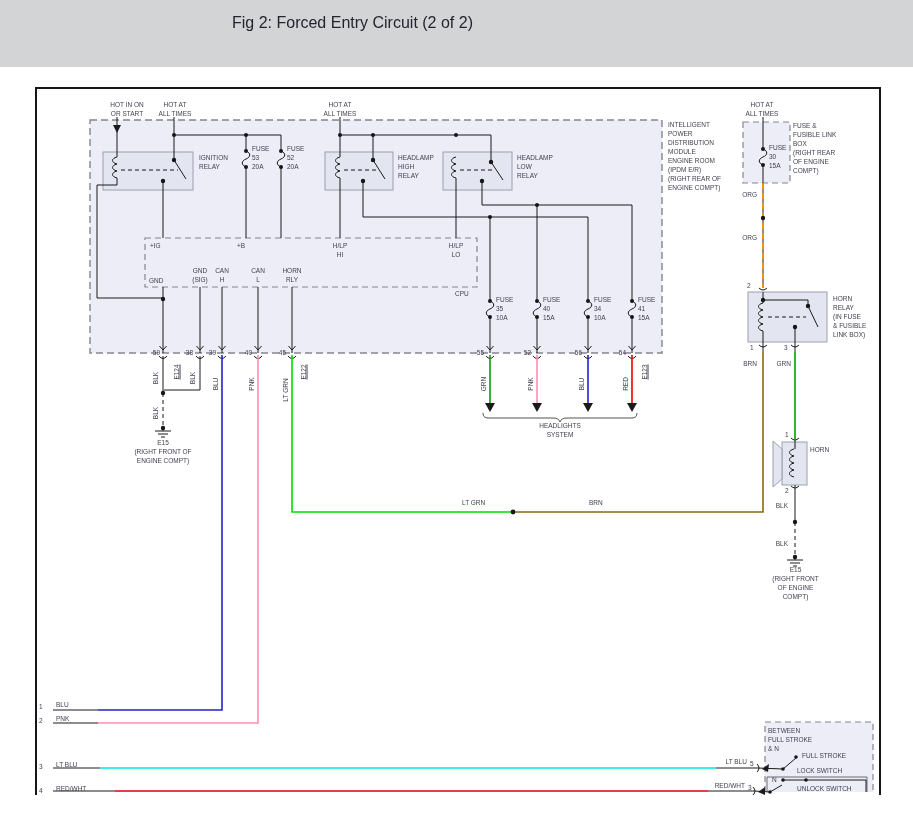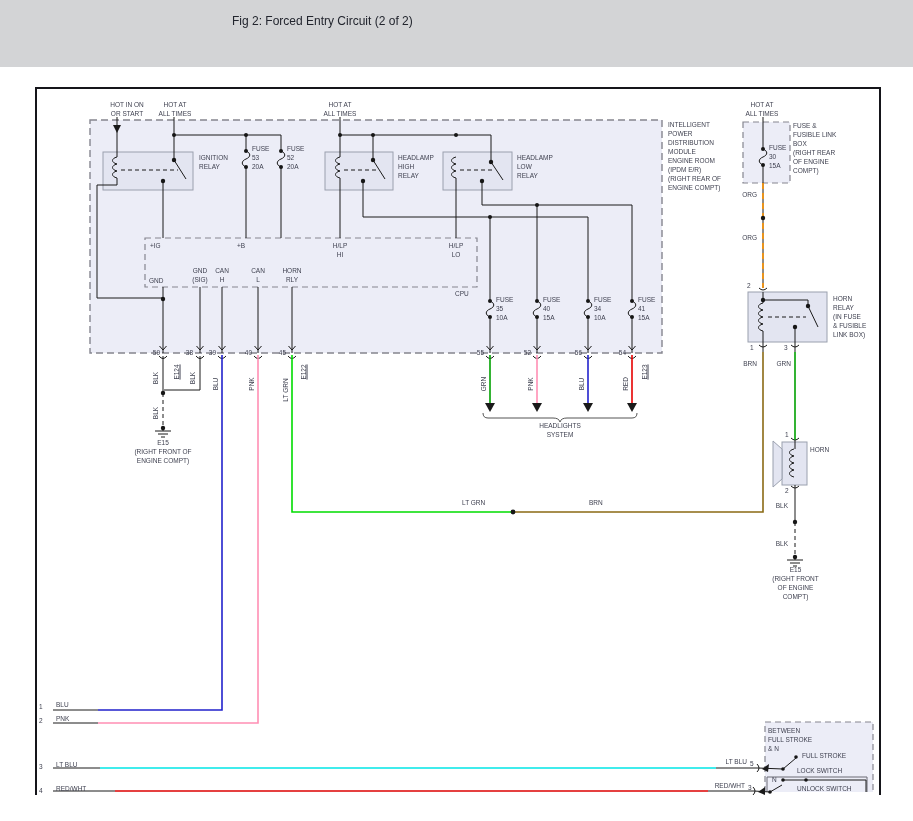--- a/index.html
+++ b/index.html
@@ -1,19 +1,19 @@
 <!DOCTYPE html>
 <html><head>
 <meta charset="utf-8">
 <style>
   html,body{margin:0;padding:0;}
   body{font-family:"Liberation Sans",sans-serif;}
   #stage{position:relative;width:913px;height:821px;background:#ffffff;overflow:hidden;}
   #titlebar{position:absolute;left:0;top:0;width:913px;height:67px;background:#d3d4d6;}
-  #title{position:absolute;left:232px;top:14px;font-size:12px;color:#22252e;}
+  #title{position:absolute;left:232px;top:14px;font-size:16px;color:#22252e;}
   #diagram-svg{position:absolute;left:0;top:0;}
   .lbl{position:absolute;font-size:6.5px;line-height:9px;color:#3d3f4e;white-space:pre-line;}
   .c{text-align:center;}
   .r{text-align:right;}
   .rot{transform:translate(-50%,-50%) rotate(-90deg);white-space:nowrap;transform-origin:center;}
   .und{text-decoration:underline;}
 </style>
 </head>
 <body>
 

